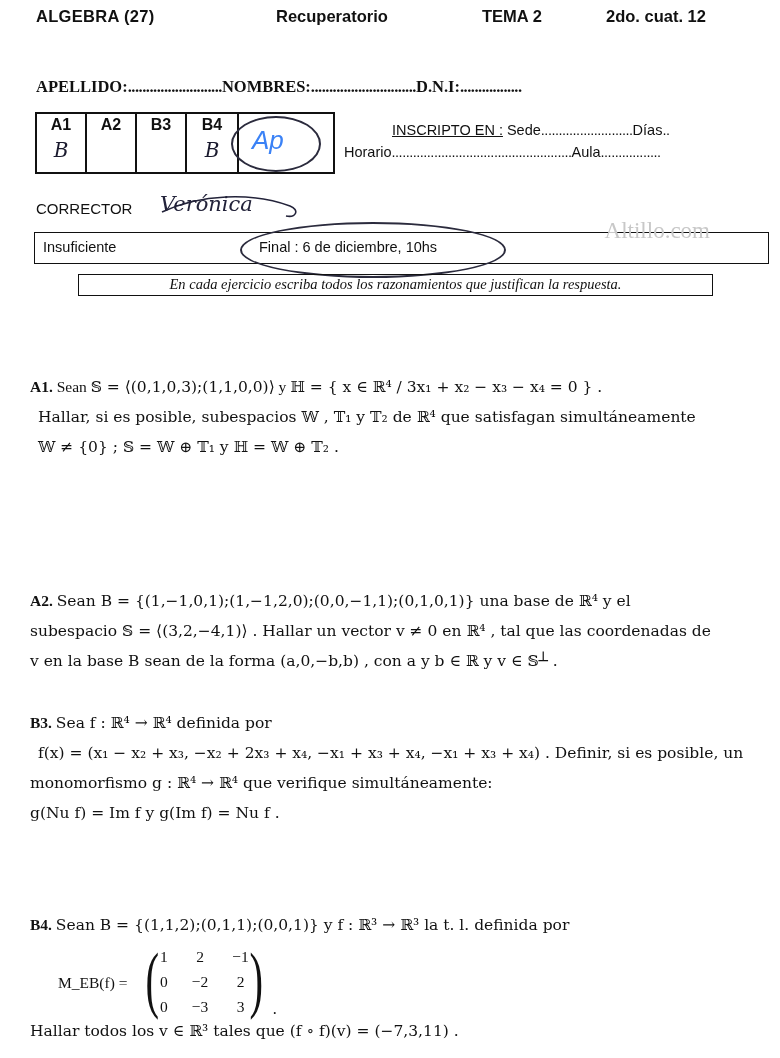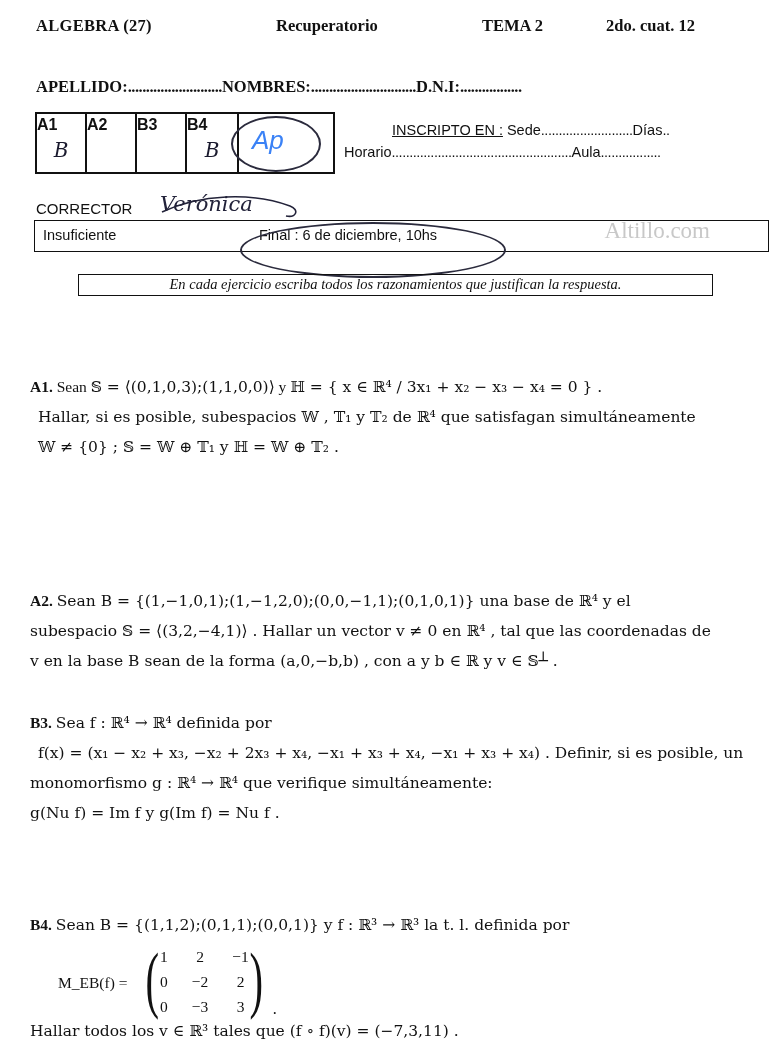--- a/index.html
+++ b/index.html
@@ -18,25 +18,25 @@
   .page {
     position: relative;
     width: 780px;
     height: 1058px;
     background: #fff;
   }
 
   
   .hdr {
     position: absolute;
-    top: 16px;
+    top: 7px;
     left: 0;
     width: 724px;
     height: 28px;
-    font-family: Liberation Serif, serif;
+    font-family: Liberation Sans, sans-serif;
     font-weight: bold;
     font-size: 16.5px;
   }
   .hdr .h-course { position: absolute; left: 36px; top: 0; letter-spacing: 0.3px; }
   .hdr .h-type   { position: absolute; left: 276px; top: 0; }
   .hdr .h-topic  { position: absolute; left: 482px; top: 0; }
   .hdr .h-term   { position: absolute; left: 606px; top: 0; }
 
   
   .idline {
@@ -66,20 +66,21 @@
     height: 58px;
     border-right: 2px solid #111;
     box-sizing: border-box;
   }
   .gradebox .cell:last-child { border-right: none; }
   .gradebox .cl {
     position: absolute;
     top: 2px;
     left: 0;
     width: 100%;
+    text-align: center;
     font-weight: bold;
     font-size: 16px;
     font-family: "Liberation Sans", sans-serif;
   }
   .hand {
     font-family: "DejaVu Serif", serif;
     font-style: italic;
     color: #1a1a2e;
     text-align: center;
   }
@@ -152,21 +153,21 @@
     left: 160px;
     top: 190px;
     width: 170px;
     height: 32px;
   }
 
   
   .resultrow {
     position: absolute;
     left: 34px;
-    top: 220px;
+    top: 232px;
     width: 735px;
     height: 32px;
     border: 1.5px solid #111;
     box-sizing: border-box;
   }
   .resultrow .insuf {
     position: absolute;
     left: 8px;
     top: 6px;
     font-size: 14.5px;

